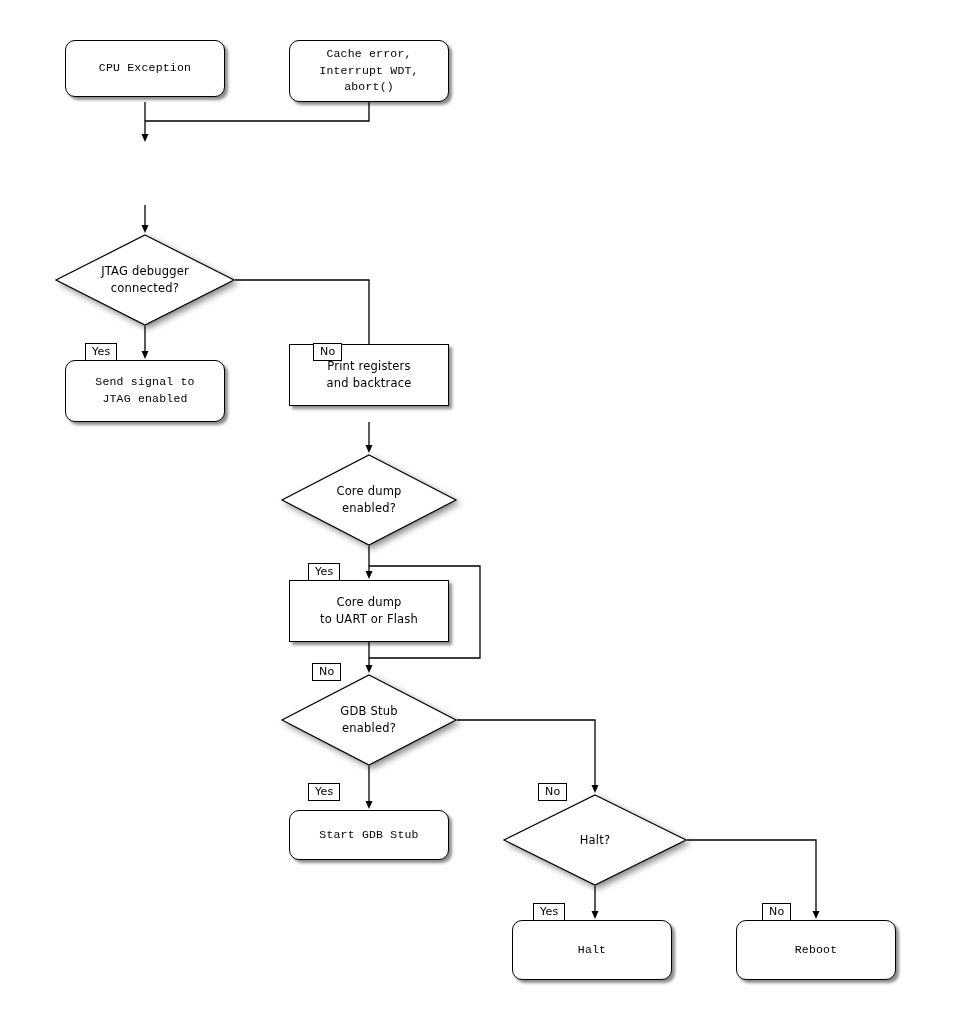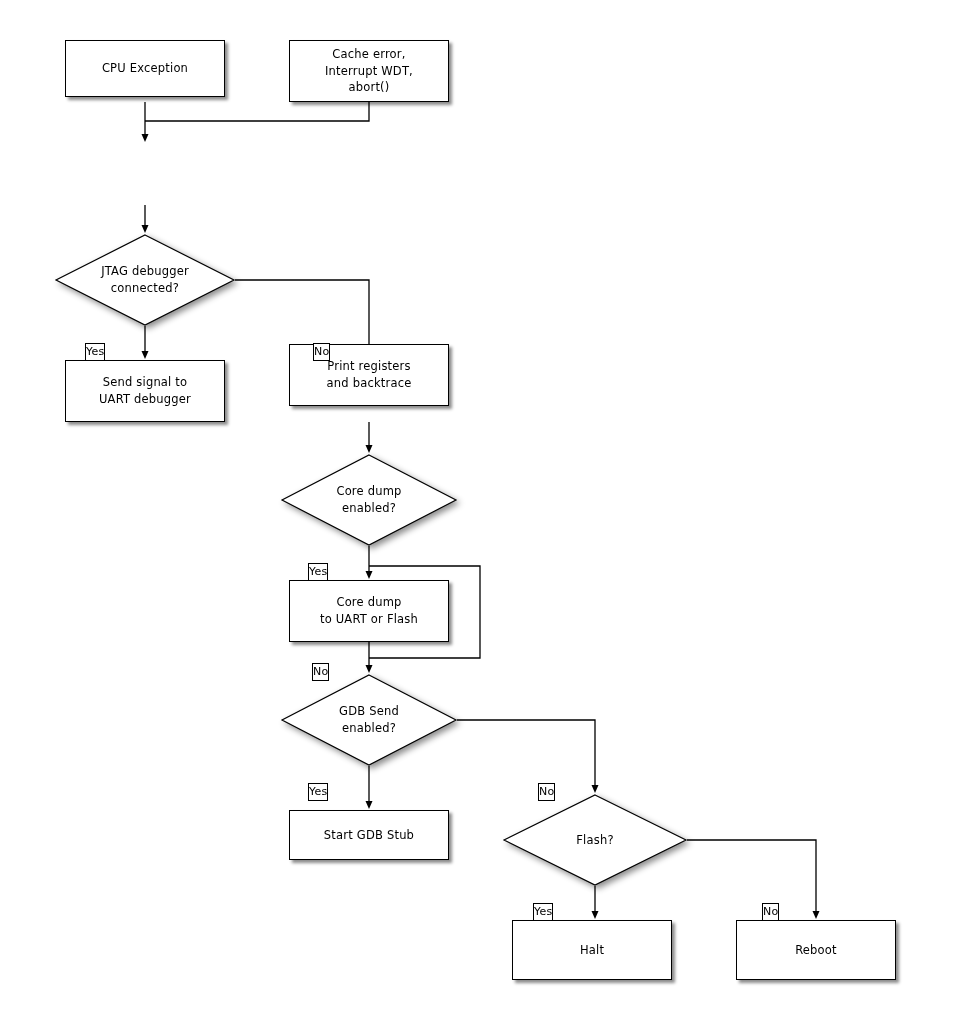--- a/index.html
+++ b/index.html
@@ -38,21 +38,21 @@
     align-items: center;
     justify-content: center;
     text-align: center;
     font-size: 11.5px;
     line-height: 1.45;
     letter-spacing: 0.2px;
     color: #000000;
     box-shadow: 3px 3px 3px rgba(0,0,0,0.45);
     white-space: pre-line;
   }
-  .node.rounded { border-radius: 0; }
+  .node.rounded { border-radius: 10px; font-family: Liberation Mono, monospace; }
   .node.rect { border-radius: 0px; }
 
   .diamond-wrap {
     position: absolute;
   }
   .diamond-wrap svg.dshape {
     position: absolute;
     left: 0;
     top: 0;
     overflow: visible;
@@ -74,21 +74,21 @@
   }
 
   .edge-label {
     position: absolute;
     box-sizing: border-box;
     background: #ffffff;
     border: 1px solid #000000;
     font-size: 11px;
     line-height: 16px;
     height: 18px;
-    padding: 0 0;
+    padding: 0 6px;
     text-align: center;
     color: #000000;
     letter-spacing: 0.2px;
   }
 </style>
 </head>
 <body>
 
 <div id="diagram">
 
@@ -129,21 +129,21 @@
   </svg>
 
   <div class="node rounded" style="left:65px;  top:40px;  width:160px; height:57px;">CPU Exception</div>
 
   <div class="node rounded" style="left:289px; top:40px;  width:160px; height:62px;">Cache error,
 Interrupt WDT,
 abort()</div>
 
 
   <div class="node rounded" style="left:65px;  top:360px; width:160px; height:62px;">Send signal to
-UART debugger</div>
+JTAG enabled</div>
 
   <div class="node rect" style="left:289px; top:344px; width:160px; height:62px;">Print registers
 and backtrace</div>
 
   <div class="node rect" style="left:289px; top:580px; width:160px; height:62px;">Core dump
 to UART or Flash</div>
 
   <div class="node rounded" style="left:289px; top:810px; width:160px; height:50px;">Start GDB Stub</div>
 
   <div class="node rounded" style="left:736px; top:920px; width:160px; height:60px;">Reboot</div>
@@ -163,29 +163,29 @@
       <polygon points="88,1 175,46 88,91 1,46" fill="#ffffff" stroke="#000000" stroke-width="1.2" style="filter:drop-shadow(3px 3px 3px rgba(0,0,0,0.45))"></polygon>
     </svg>
     <div class="diamond-label">Core dump
 enabled?</div>
   </div>
 
   <div class="diamond-wrap" style="left:281px; top:674px; width:176px; height:92px;">
     <svg class="dshape" width="176" height="92" viewBox="0 0 176 92">
       <polygon points="88,1 175,46 88,91 1,46" fill="#ffffff" stroke="#000000" stroke-width="1.2" style="filter:drop-shadow(3px 3px 3px rgba(0,0,0,0.45))"></polygon>
     </svg>
-    <div class="diamond-label">GDB Send
+    <div class="diamond-label">GDB Stub
 enabled?</div>
   </div>
 
   <div class="diamond-wrap" style="left:503px; top:794px; width:184px; height:92px;">
     <svg class="dshape" width="184" height="92" viewBox="0 0 184 92">
       <polygon points="92,1 183,46 92,91 1,46" fill="#ffffff" stroke="#000000" stroke-width="1.2" style="filter:drop-shadow(3px 3px 3px rgba(0,0,0,0.45))"></polygon>
     </svg>
-    <div class="diamond-label">Flash?</div>
+    <div class="diamond-label">Halt?</div>
   </div>
 
   <div class="edge-label" style="left:85px;  top:343px;">Yes</div>
   <div class="edge-label" style="left:313px; top:343px;">No</div>
   <div class="edge-label" style="left:308px; top:563px;">Yes</div>
   <div class="edge-label" style="left:312px; top:663px;">No</div>
   <div class="edge-label" style="left:308px; top:783px;">Yes</div>
   <div class="edge-label" style="left:538px; top:783px;">No</div>
   <div class="edge-label" style="left:533px; top:903px;">Yes</div>
   <div class="edge-label" style="left:762px; top:903px;">No</div>

